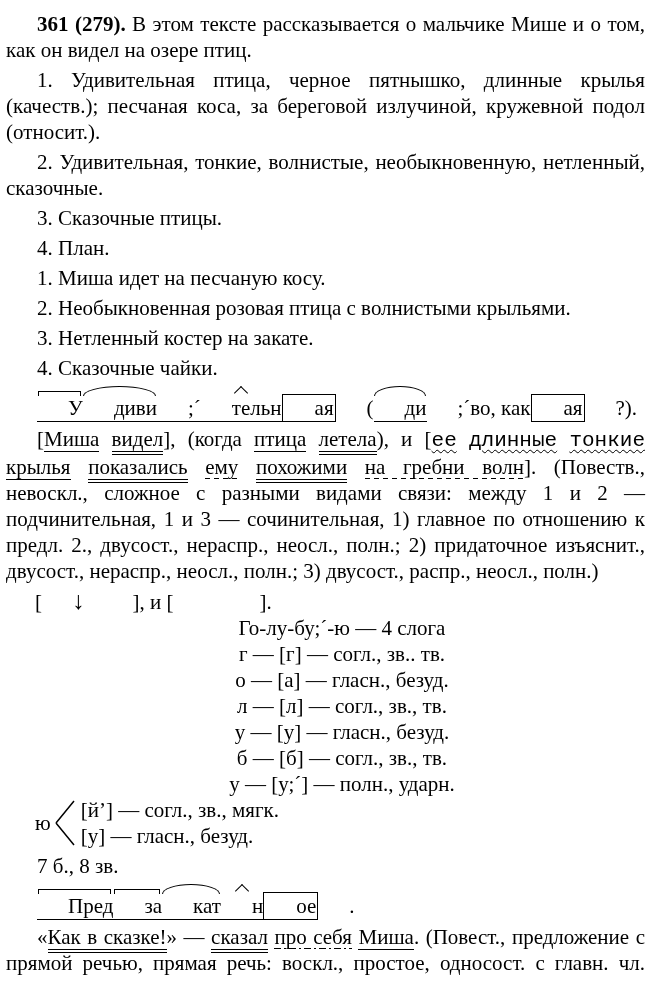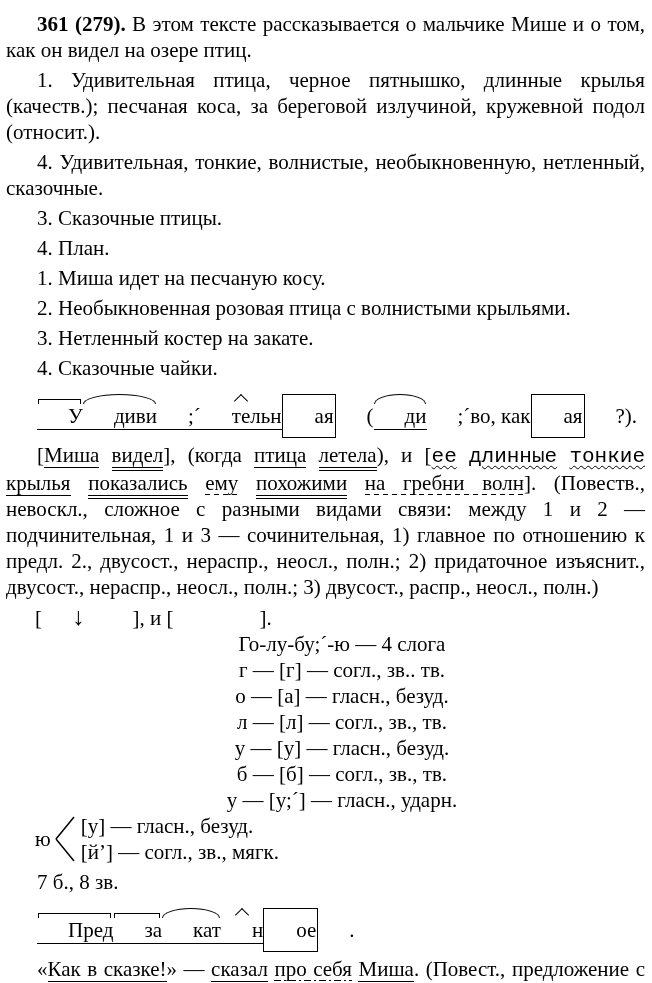--- a/index.html
+++ b/index.html
@@ -28,21 +28,21 @@
   .seg { position:relative; display:inline-block; }
   .m-stem { border-bottom:1.6px solid #000; }
   .m-prefix::before { content:""; position:absolute; left:1px; right:2px; top:-4px; height:4px;
     border-top:1.6px solid #000; border-left:1.6px solid #000; border-right:1.6px solid #000; }
   .m-root::before { content:""; position:absolute; left:0; right:1px; top:-9px; height:9px;
     border:1.6px solid #000; border-bottom:none;
     border-radius:50% 50% 0 0 / 100% 100% 0 0; }
   .m-suffix::before { content:""; position:absolute; left:50%; top:-7px; width:9px; height:9px;
     border-left:1.6px solid #000; border-top:1.6px solid #000;
     transform:translateX(-50%) rotate(45deg); }
-  .m-ending { border:1.6px solid #000; padding:8px 1px; }
+  .m-ending { border:1.6px solid #000; padding:0 1px; }
 
   
   .scheme { padding-left:33px; text-indent:0; }
   .scheme-row { white-space:nowrap; }
   .sgap1 { display:inline-block; width:30px; }
   .sgap2 { display:inline-block; width:48px; }
   .sgap3 { display:inline-block; width:86px; }
   .arrow { display:inline-block; font-size:25px; line-height:26px; }
   .scheme-sub { padding-left:10px; }
 
@@ -53,21 +53,21 @@
   .fork-letter { display:inline-block; }
   .fork-svg { display:block; margin:0 4px 0 2px; }
   .fork-rows > div { text-align:left; }
 </style>
 </head>
 <body>
 
 <p><b>361 (279).</b><span> В этом тексте рассказывается о мальчике Мише и о том, как он видел на озере птиц.</span></p>
 
 <p>1. Удивительная птица, черное пятнышко, длинные крылья (качеств.); песчаная коса, за береговой излучиной, кружевной подол (относит.).</p>
-<p>4. Удивительная, тонкие, волнистые, необыкновенную, нетленный, сказочные.</p>
+<p>2. Удивительная, тонкие, волнистые, необыкновенную, нетленный, сказочные.</p>
 <p>3. Сказочные птицы.</p>
 <p>4. План.</p>
 <p>1. Миша идет на песчаную косу.</p>
 <p>2. Необыкновенная розовая птица с волнистыми крыльями.</p>
 <p>3. Нетленный костер на закате.</p>
 <p>4. Сказочные чайки.</p>
 
 <p class="morpho"><span class="seg m-prefix m-stem">У</span><span class="seg m-root m-stem">диви</span><span class="seg m-stem">;´</span><span class="seg m-suffix m-stem">тельн</span><span class="seg m-ending">ая</span><span class="seg"> (</span><span class="seg m-root m-stem">ди</span><span class="seg">;´во, как</span><span class="seg m-ending">ая</span><span class="seg">?).</span></p>
 
 <p><span class="u-none">[</span><span class="u-solid">Миша</span><span class="u-none"> </span><span class="u-double">видел</span><span class="u-none">], (когда </span><span class="u-solid">птица</span><span class="u-none"> </span><span class="u-double">летела</span><span class="u-none">), и [</span><span class="u-wavy">ее</span><span class="u-none"> </span><span class="u-wavy">длинные</span><span class="u-none"> </span><span class="u-wavy">тонкие</span><span class="u-none"> </span><span class="u-solid">крылья</span><span class="u-none"> </span><span class="u-double">показались</span><span class="u-none"> </span><span class="u-dashed">ему</span><span class="u-none"> </span><span class="u-double">похожими</span><span class="u-none"> </span><span class="u-dashed">на гребни волн</span><span class="u-none">]. (Повеств., невоскл., сложное с разными видами связи: между 1 и 2 — подчинительная, 1 и 3 — сочинительная, 1) главное по отношению к предл. 2., двусост., нераспр., неосл., полн.; 2) придаточное изъяснит., двусост., нераспр., неосл., полн.; 3) двусост., распр., неосл., полн.)</span></p>
@@ -77,32 +77,32 @@
 </div>
 
 <div class="phon">
   <div class="phon-line">Го-лу-бу;´-ю — 4 слога</div>
   <div>
       <div class="phon-line">г — [г] — согл., зв.. тв.</div>
       <div class="phon-line">о — [а] — гласн., безуд.</div>
       <div class="phon-line">л — [л] — согл., зв., тв.</div>
       <div class="phon-line">у — [у] — гласн., безуд.</div>
       <div class="phon-line">б — [б] — согл., зв., тв.</div>
-      <div class="phon-line">у — [у;´] — гласн., ударн.</div>
+      <div class="phon-line">у — [у;´] — полн., ударн.</div>
     </div>
 </div>
 
 <div class="fork">
   <span class="fork-letter">ю</span>
   <svg class="fork-svg" width="24" height="52" viewBox="0 0 24 52">
     <path d="M21 4 L3 26 M3 26 L21 48" stroke="#000" stroke-width="1.5" fill="none"></path>
   </svg>
   <div class="fork-rows">
+    <div>[й’] — согл., зв., мягк.</div>
     <div>[у] — гласн., безуд.</div>
-    <div>[й’] — согл., зв., мягк.</div>
   </div>
 </div>
 
 <p>7 б., 8 зв.</p>
 
 <p class="morpho"><span class="seg m-prefix m-stem">Пред</span><span class="seg m-prefix m-stem">за</span><span class="seg m-root m-stem">кат</span><span class="seg m-suffix m-stem">н</span><span class="seg m-ending">ое</span><span class="seg">.</span></p>
 
 <p><span class="u-none">«</span><span class="u-double">Как в сказке!</span><span class="u-none">» — </span><span class="u-double">сказал</span><span class="u-none"> </span><span class="u-dashdot">про себя</span><span class="u-none"> </span><span class="u-solid">Миша</span><span class="u-none">. (Повест., предложение с прямой речью, прямая речь: воскл., простое, односост. с главн. чл. предл. сказуемым, нераспр., неосл., неполн.; слова автора: невоскл., простое, двусост., распр., неосл., полн.) «П!» — а.</span></p>
 
 </body></html>

